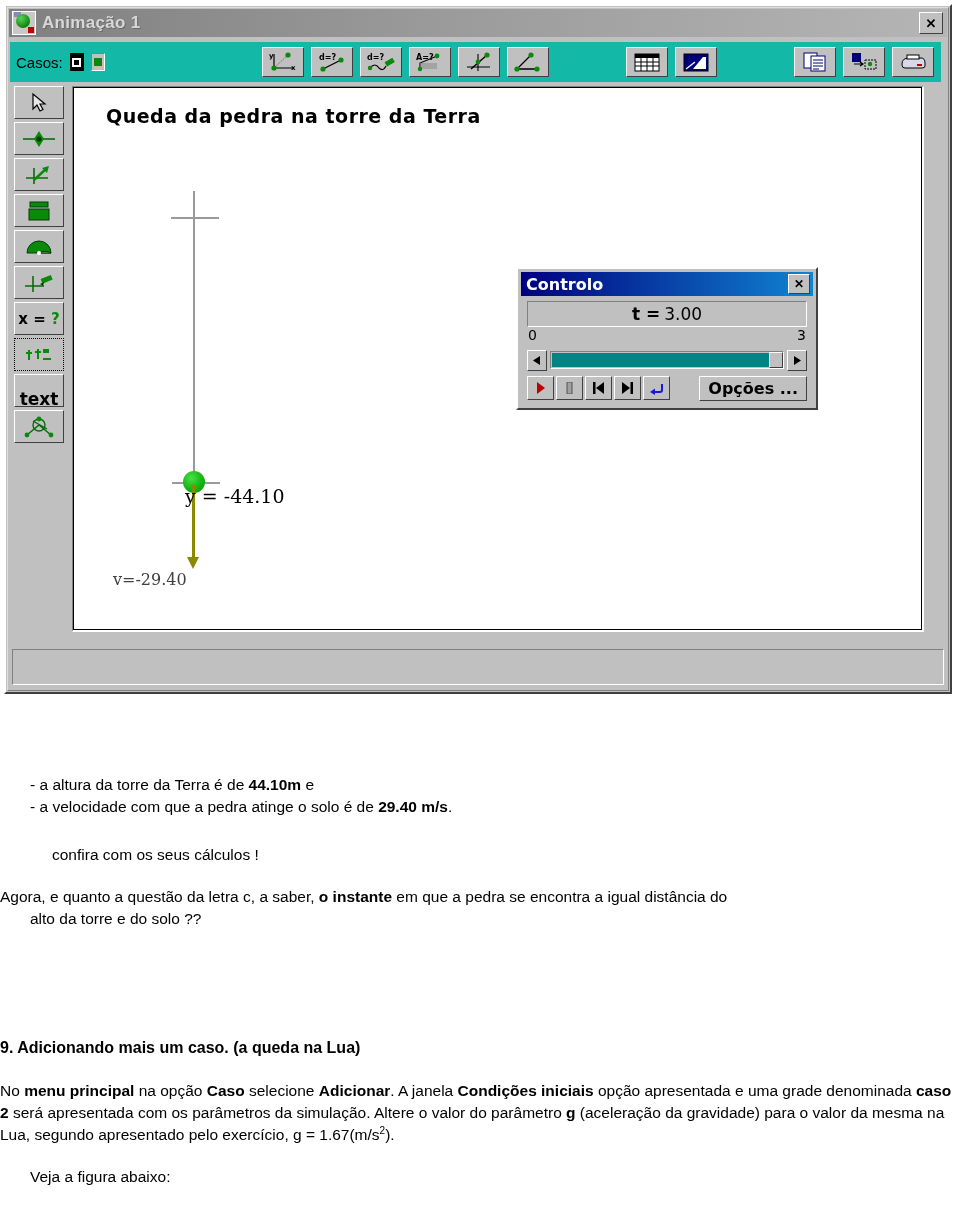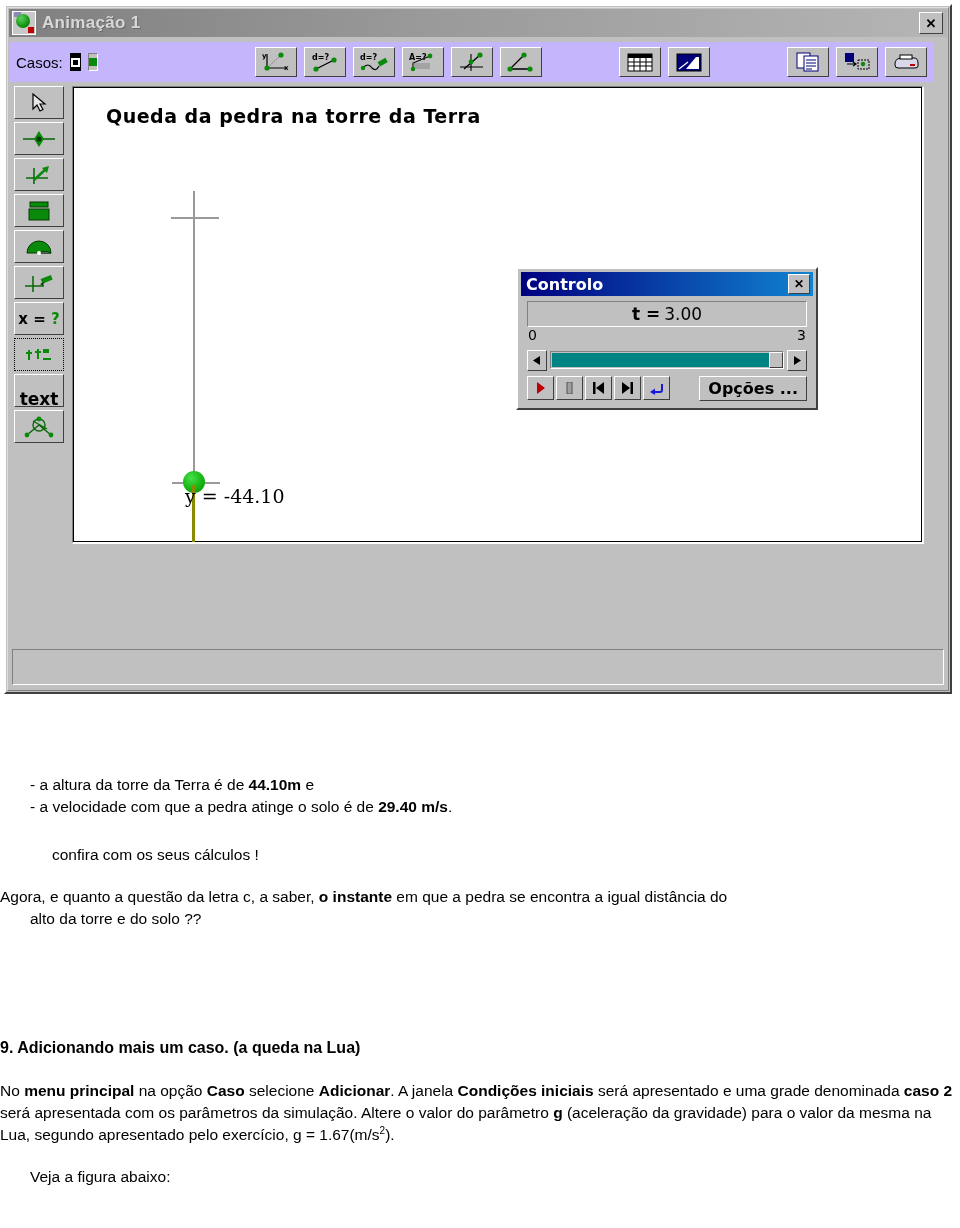--- a/index.html
+++ b/index.html
@@ -57,22 +57,22 @@
     position:absolute;right:4px;top:3px;width:22px;height:20px;
     background:#c0c0c0;
     border-top:1px solid #ffffff;border-left:1px solid #ffffff;
     border-right:1px solid #404040;border-bottom:1px solid #404040;
     display:flex;align-items:center;justify-content:center;
     font-size:13px;font-weight:bold;line-height:1;color:#000;
   }
 
   
   .toolbar{
-    position:absolute;left:4px;top:36px;right:16px;height:40px;
-    background:#c4b5fd;display:flex;align-items:center;
+    position:absolute;left:4px;top:36px;right:9px;height:40px;
+    background:#14b8a6;display:flex;align-items:center;
   }
   .casos-label{font-size:15px;margin-left:6px;margin-right:7px;color:#000;}
   .case-btn{
     width:18px;height:18px;margin-right:7px;box-sizing:border-box;
     display:flex;align-items:center;justify-content:center;
   }
   .case-btn.sel{background:#000;border:1px solid #000;}
   .case-btn.sel i{display:block;width:9px;height:9px;border:2px solid #ffffff;box-sizing:border-box;background:#000;}
   .case-btn.norm{
     background:#c0c0c0;
@@ -101,21 +101,21 @@
     width:50px;height:33px;margin-bottom:3px;background:#c0c0c0;
     border-top:1px solid #ffffff;border-left:1px solid #ffffff;
     border-right:1px solid #404040;border-bottom:1px solid #404040;
     display:flex;align-items:center;justify-content:center;box-sizing:border-box;
     font-size:14px;font-weight:bold;
   }
   .ptool.dotted{border:1px dotted #000;}
 
   
   .canvas{
-    position:absolute;left:66px;top:80px;width:852px;height:458px;
+    position:absolute;left:66px;top:80px;width:852px;height:546px;
     background:#ffffff;
     border-top:1px solid #808080;border-left:1px solid #808080;
     border-right:2px solid #ffffff;border-bottom:2px solid #ffffff;
     box-sizing:border-box;overflow:hidden;
   }
   .canvas:before{
     content:"";position:absolute;left:0;top:0;right:0;bottom:0;
     border:1px solid #000;pointer-events:none;box-sizing:border-box;
   }
   .sim-title{
@@ -551,21 +551,21 @@
     <div class="sp-48"></div>
     <div class="sp-12"></div>
 
     <p class="p" style="font-weight:bold;font-size:16px;margin-top:47px;">
       <span>9. Adicionando mais um caso. (a queda na Lua)</span>
     </p>
 
     <div class="sp-20"></div>
 
     <p class="p">
-      <span>No </span><b>menu principal</b><span> na opção </span><b>Caso</b><span> selecione </span><b>Adicionar</b><span>. A janela </span><b>Condições iniciais</b><span> será apresentado</span>
+      <span>No </span><b>menu principal</b><span> na opção </span><b>Caso</b><span> selecione </span><b>Adicionar</b><span>. A janela </span><b>Condições iniciais</b><span> opção apresentada</span>
       <span class="cont"><span>e uma grade denominada </span><b>caso 2</b><span> será apresentada com os parâmetros da simulação. Altere o valor</span></span>
       <span class="cont"><span>do parâmetro </span><b>g</b><span> (aceleração da gravidade) para o valor da mesma na Lua, segundo apresentado pelo</span></span>
       <span class="cont"><span>exercício, g = 1.67(m/s</span><span class="sup">2</span><span>).</span></span>
     </p>
 
     <div class="sp-20"></div>
 
     <p class="p ind1">
       <span>Veja a figura abaixo:</span>
     </p>

